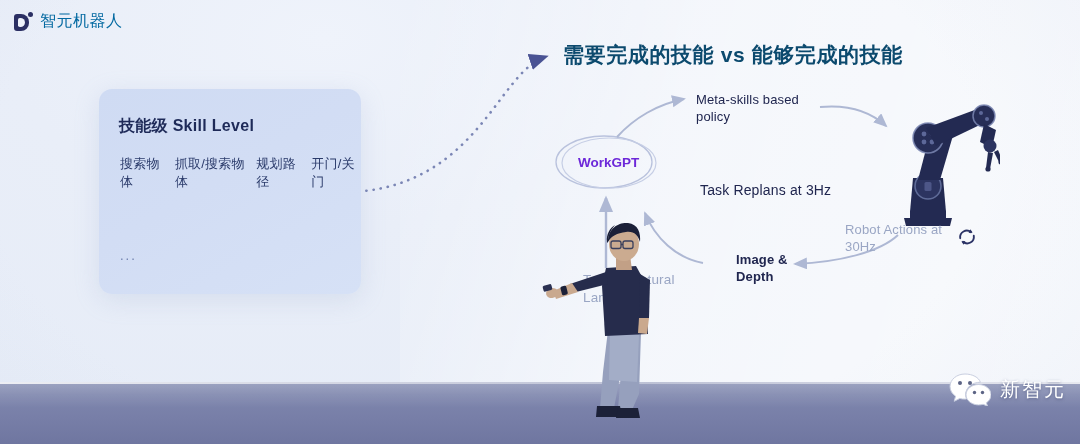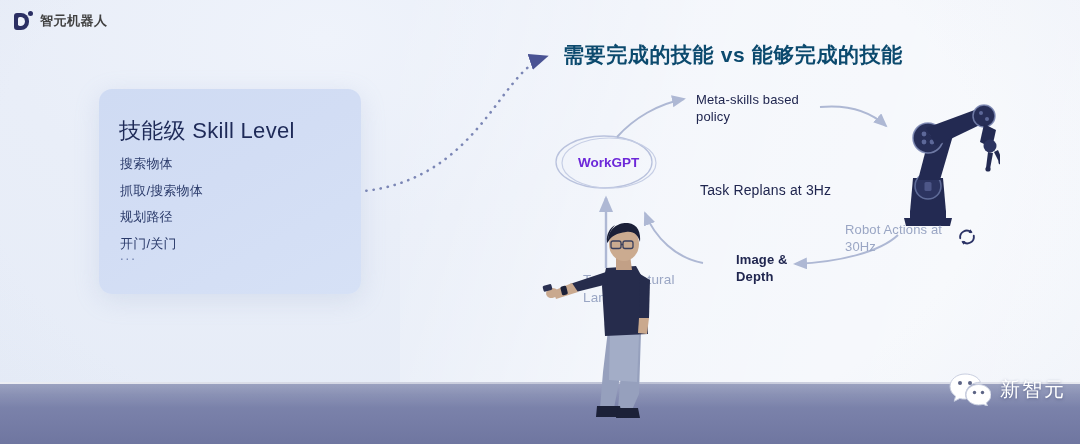--- a/index.html
+++ b/index.html
@@ -60,39 +60,39 @@
   }
   .logo-mark .hole {
     position: absolute; left: 4px; top: 6px; width: 7px; height: 9px;
     background: #eef2fa; border-radius: 2px 5px 5px 2px;
   }
   .logo-mark .dot {
     position: absolute; right: 0px; top: 0px; width: 5px; height: 5px;
     background: #2b2f63; border-radius: 50%;
   }
   .logo-text {
-    font-size: 13px; color: #404040; letter-spacing: .5px; font-weight: 700;
+    font-size: 16px; color: #0369a1; letter-spacing: .5px; font-weight: 400;
   }
 
   
   .skill-card {
     position: absolute; left: 99px; top: 89px; width: 262px; height: 205px;
     background: linear-gradient(150deg, #cfdbf3 0%, #d2ddf4 45%, #d6e1f6 100%);
     border-radius: 13px;
     box-shadow: 0 6px 26px rgba(140,160,200,.20);
     z-index: 5;
   }
   .skill-title {
     position: absolute; left: 20px; top: 27px;
-    font-size: 22px; font-weight: 400; color: #1e2a58; letter-spacing: .3px;
+    font-size: 16px; font-weight: 700; color: #1e2a58; letter-spacing: .3px;
     white-space: nowrap;
   }
   .skill-list {
     position: absolute; left: 21px; top: 66px;
-    display: flex; flex-direction: column; gap: 8.5px;
+    display: flex; flex-direction: row; gap: 8.5px;
   }
   .skill-item { font-size: 13px; color: #2a3a6a; letter-spacing: .2px; }
   .skill-ellipsis {
     position: absolute; left: 21px; top: 159px;
     font-size: 13px; color: #6f81ae; letter-spacing: 2px;
   }
 
   
   .headline {
     position: absolute; left: 563px; top: 41px;

